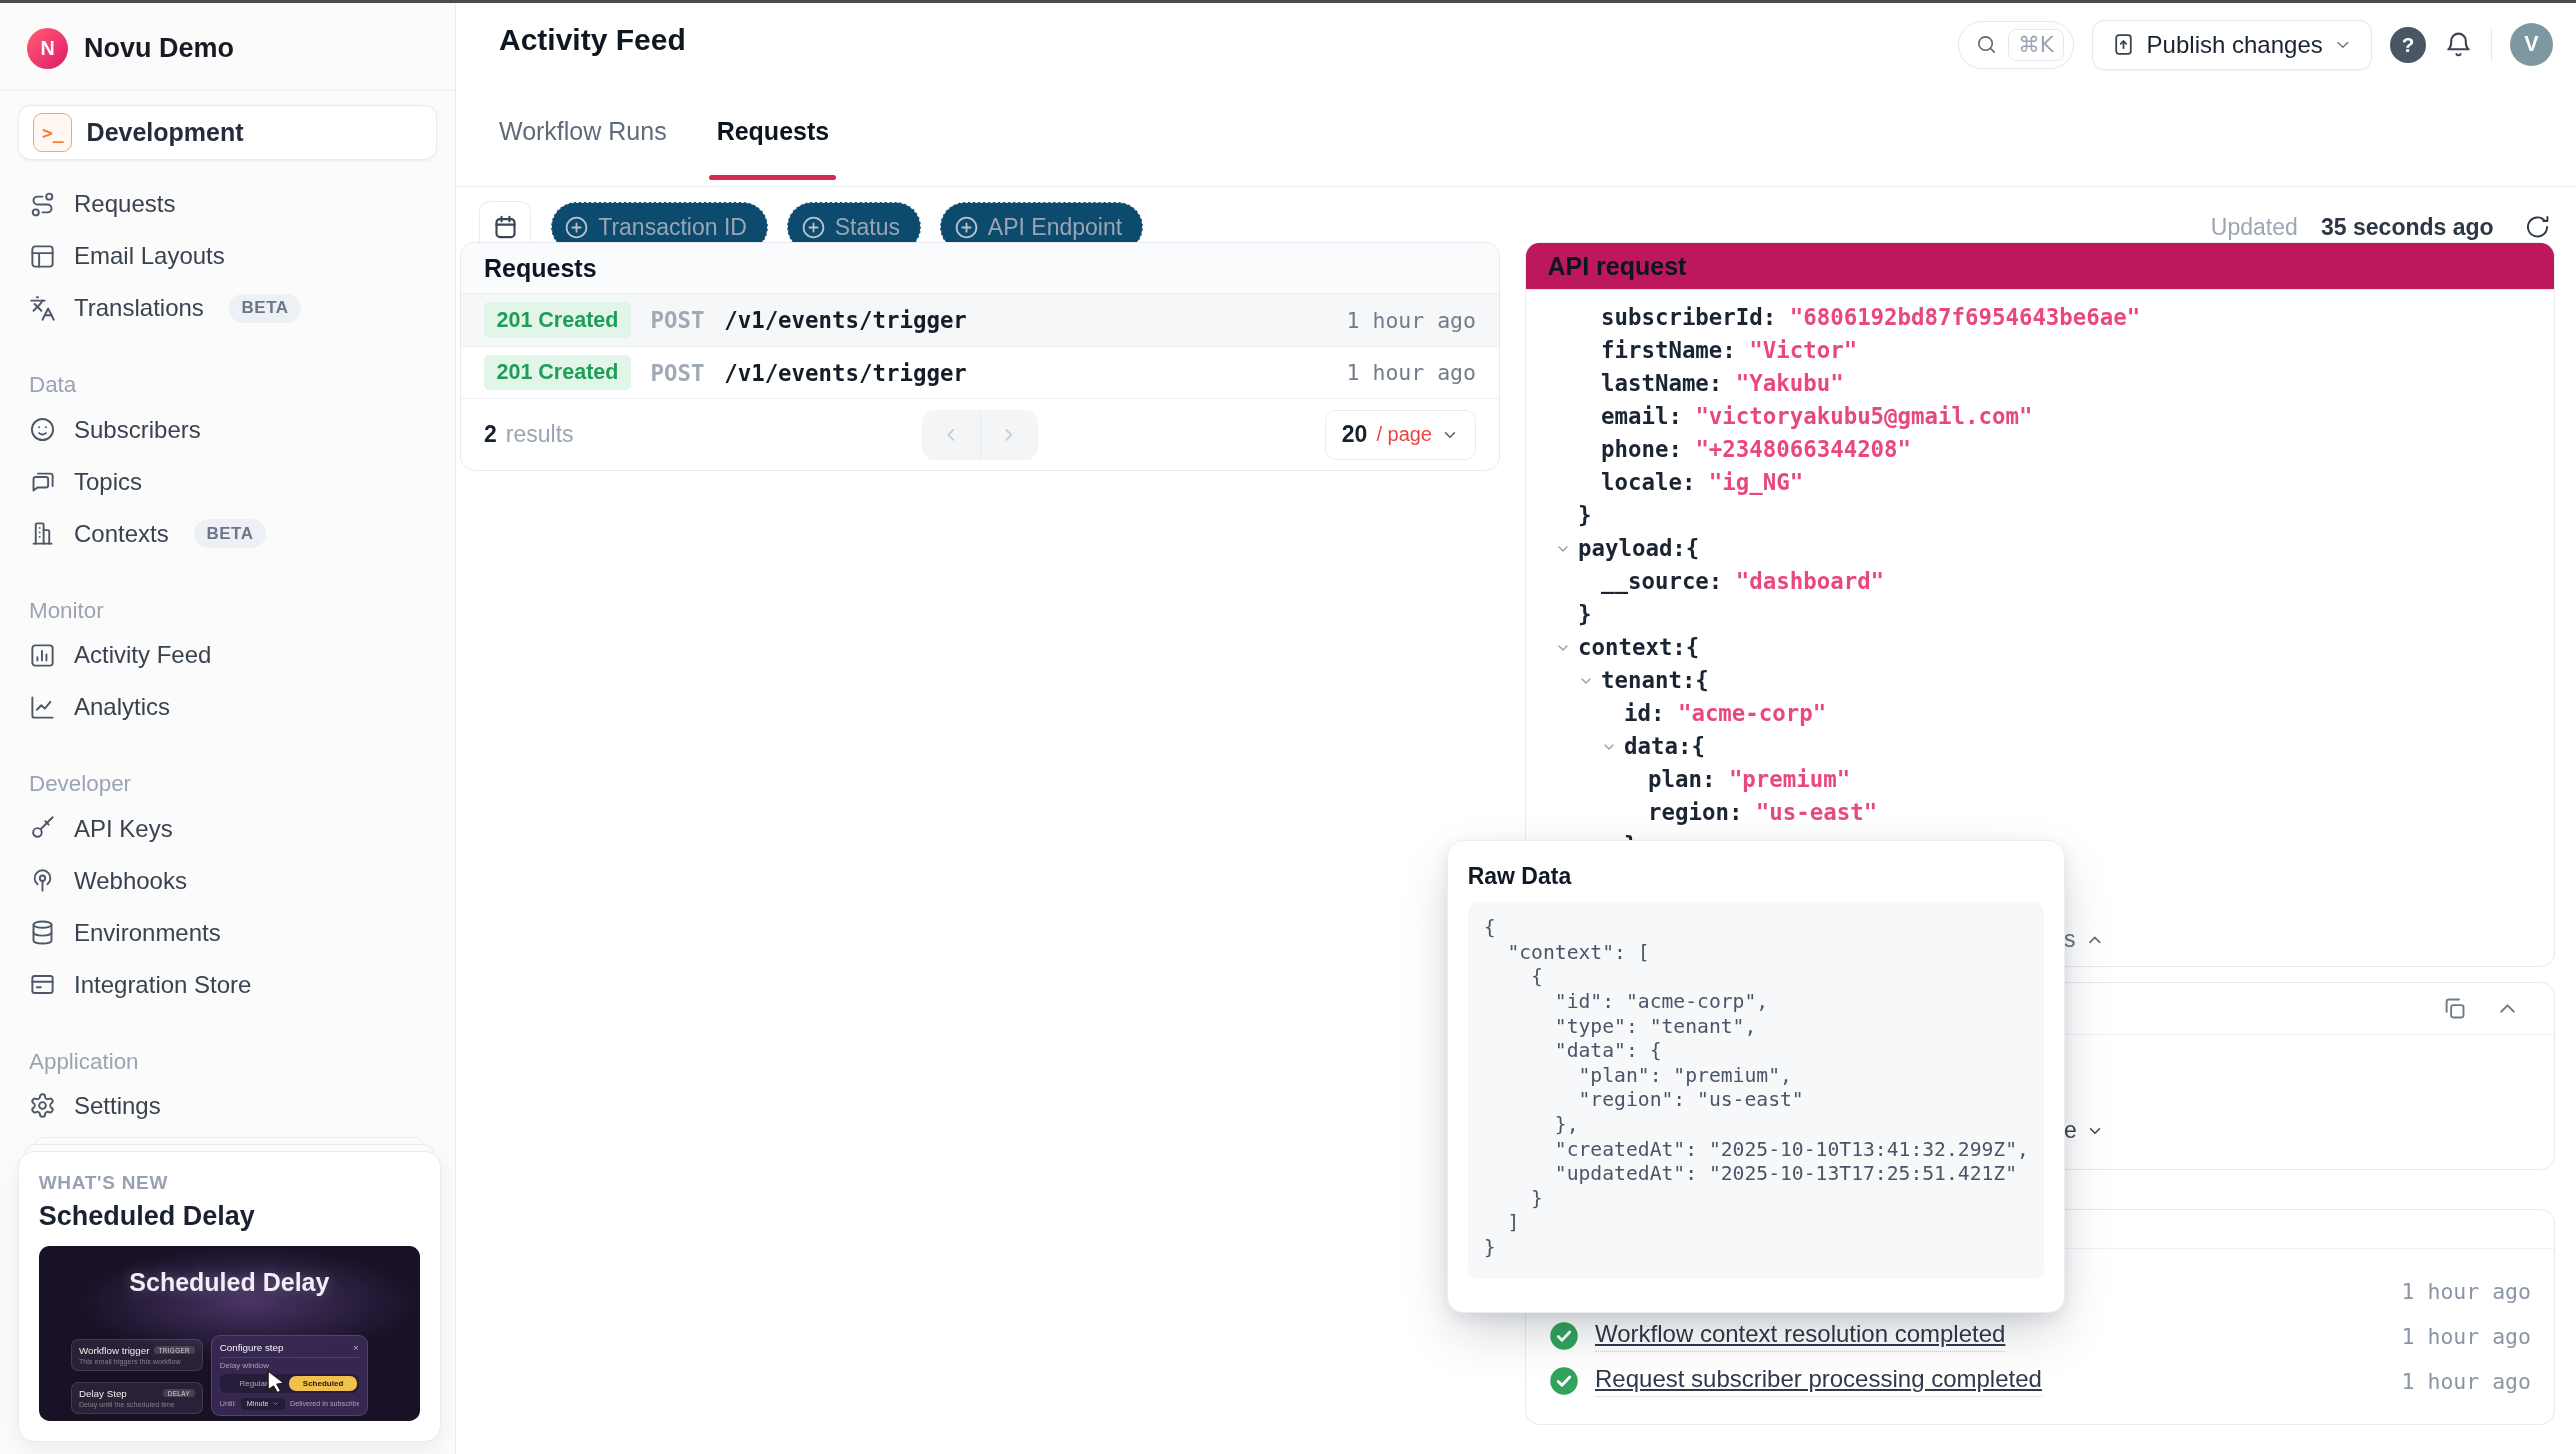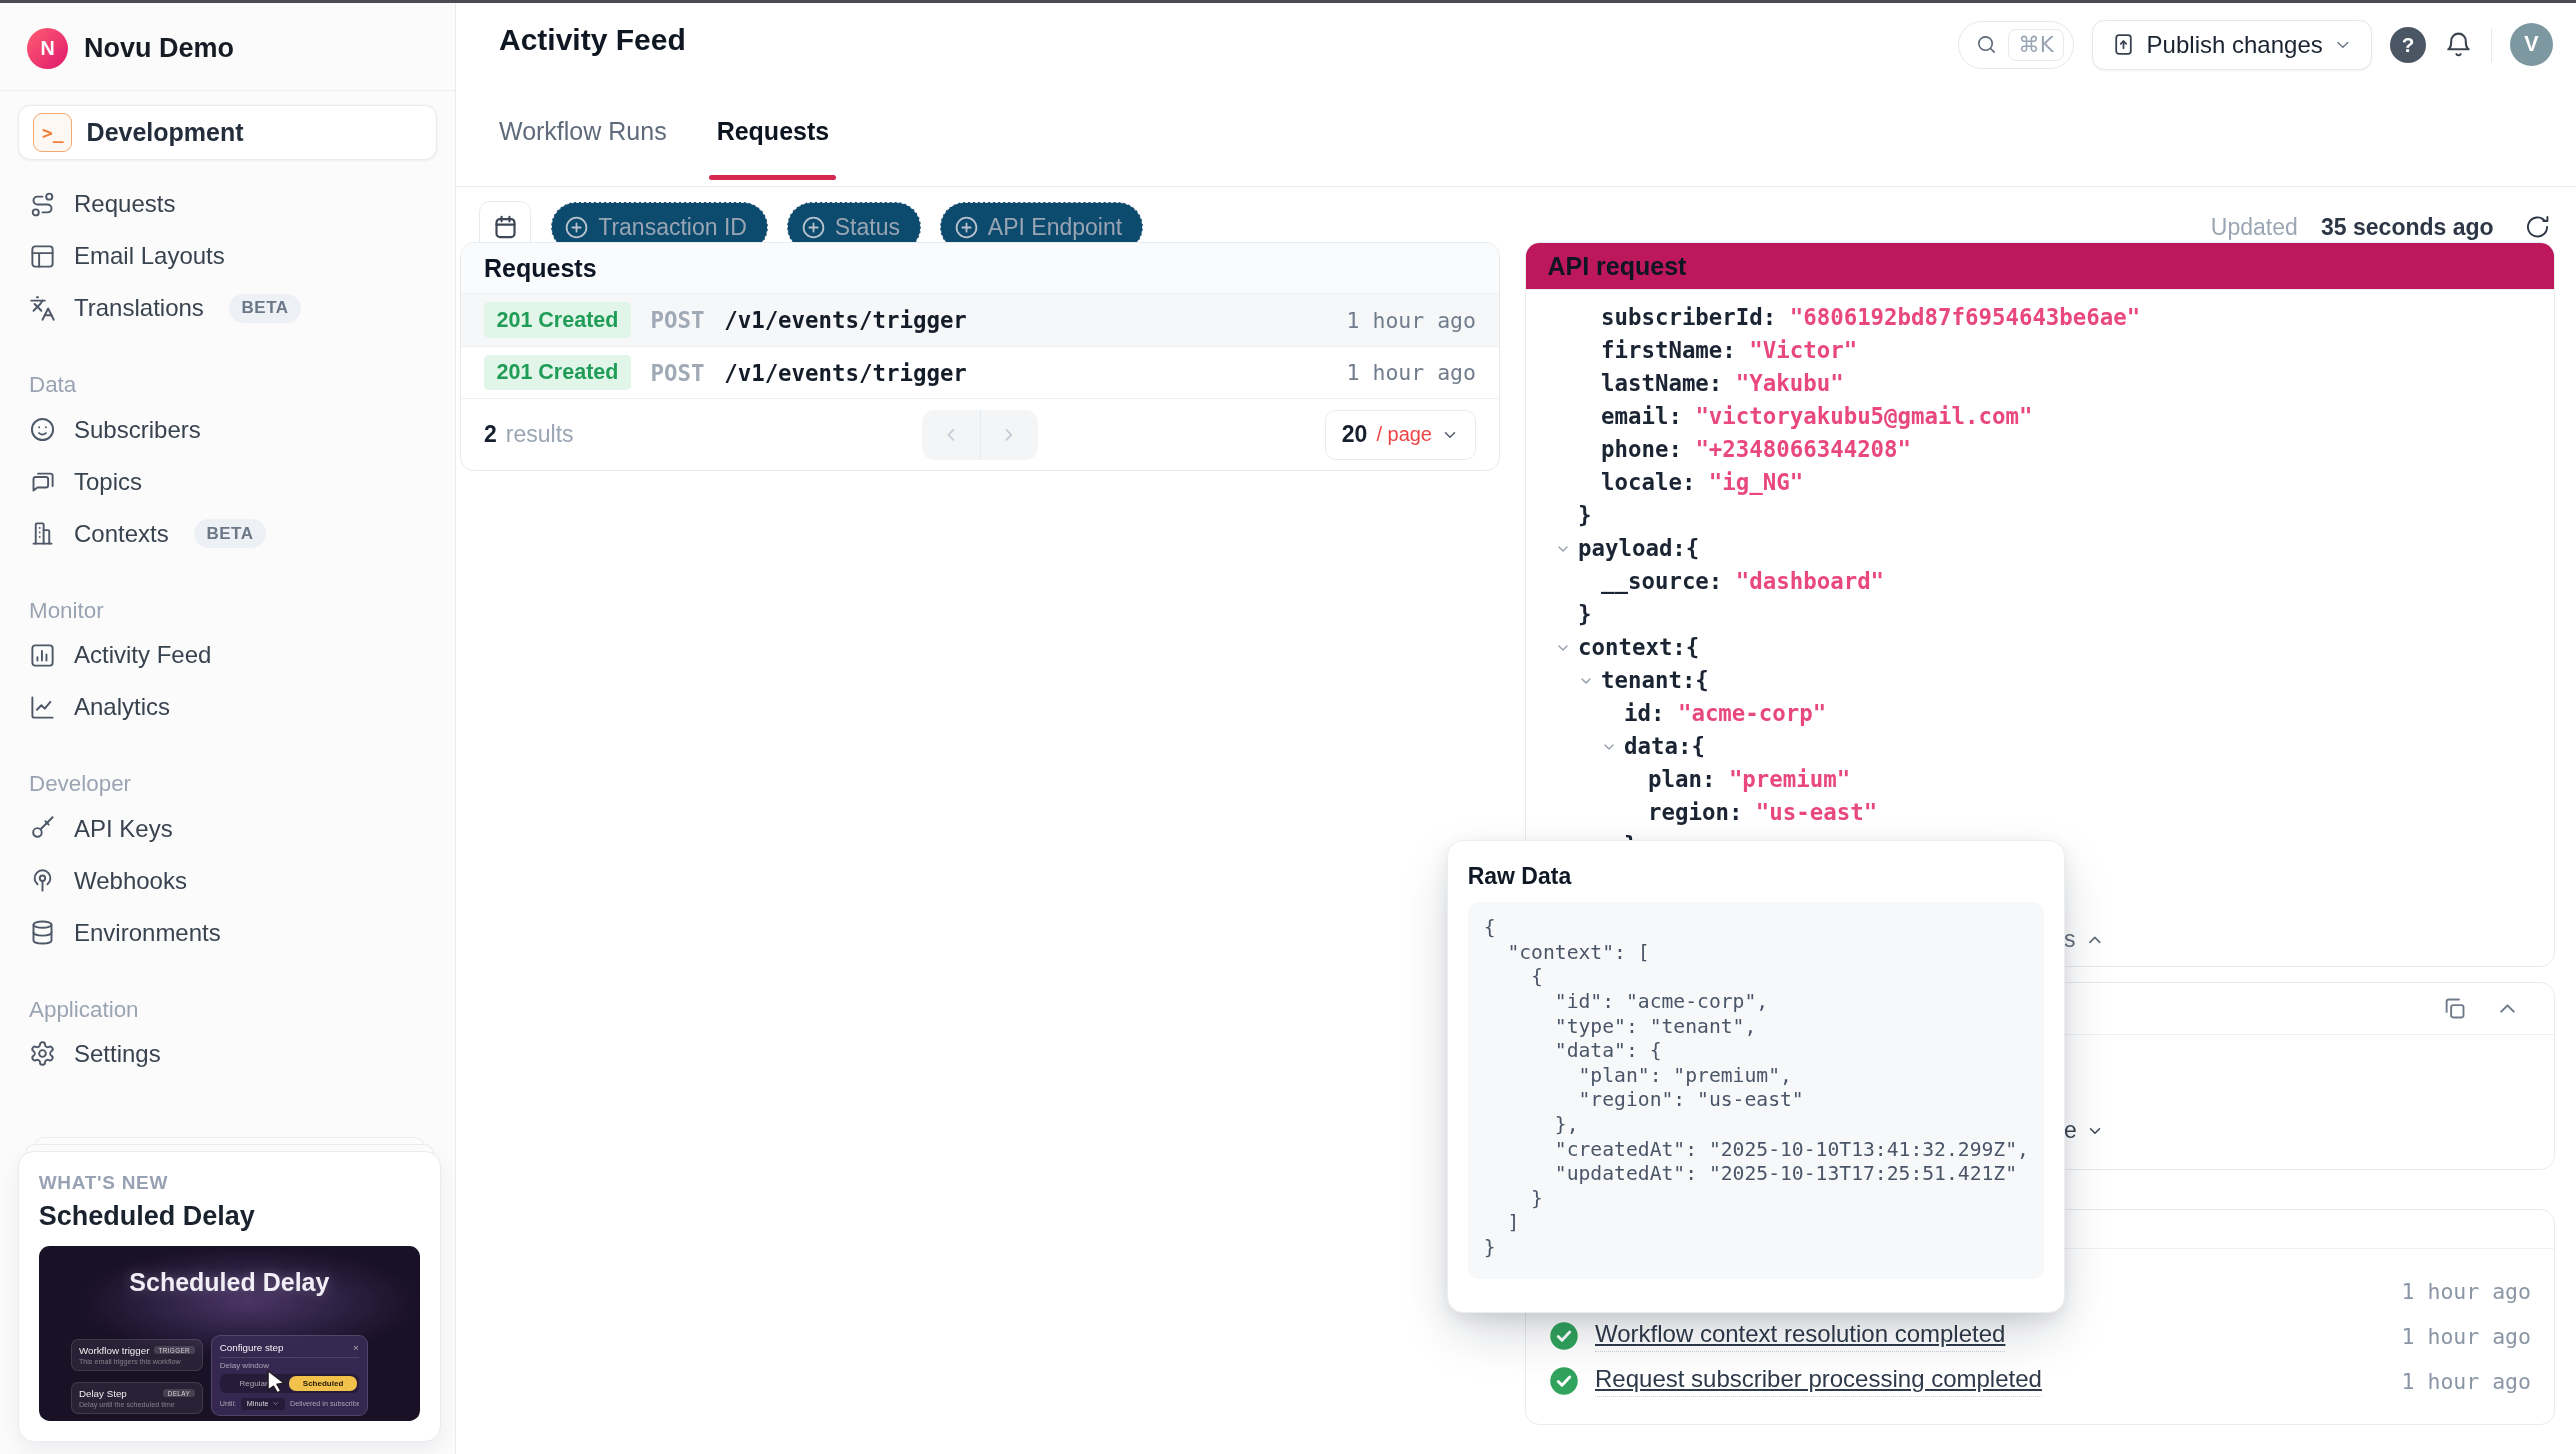--- a/index.html
+++ b/index.html
@@ -289,20 +289,30 @@
     </div>
     <div class="nav-item">
       <span class="nicon">
           <svg class="ic" width="27" height="27" viewBox="0 0 24 24">
             <ellipse cx="12" cy="5" rx="8" ry="2.8"></ellipse>
             <path d="M4 5v14c0 1.6 3.6 2.8 8 2.8s8-1.2 8-2.8V5"></path>
             <path d="M4 12c0 1.6 3.6 2.8 8 2.8s8-1.2 8-2.8"></path>
           </svg>
         </span>
       <span class="nlabel">Environments</span>
+    </div>
+    <div class="nav-item">
+      <span class="nicon">
+          <svg class="ic" width="27" height="27" viewBox="0 0 24 24">
+            <rect x="3" y="4.5" width="18" height="15" rx="2"></rect>
+            <path d="M3 9.5h18"></path>
+            <path d="M7 14.5h3.5"></path>
+          </svg>
+        </span>
+      <span class="nlabel">Integration Store</span>
     </div>
 
     <div class="sec-title">Application</div>
     <div class="nav-item">
       <span class="nicon">
           <svg class="ic" width="27" height="27" viewBox="0 0 24 24">
             <circle cx="12" cy="12" r="3"></circle>
             <path d="M12.22 2h-.44a2 2 0 0 0-2 2v.18a2 2 0 0 1-1 1.73l-.43.25a2 2 0 0 1-2 0l-.15-.08a2 2 0 0 0-2.73.73l-.22.38a2 2 0 0 0 .73 2.73l.15.1a2 2 0 0 1 1 1.72v.51a2 2 0 0 1-1 1.74l-.15.09a2 2 0 0 0-.73 2.73l.22.38a2 2 0 0 0 2.73.73l.15-.08a2 2 0 0 1 2 0l.43.25a2 2 0 0 1 1 1.73V20a2 2 0 0 0 2 2h.44a2 2 0 0 0 2-2v-.18a2 2 0 0 1 1-1.73l.43-.25a2 2 0 0 1 2 0l.15.08a2 2 0 0 0 2.73-.73l.22-.39a2 2 0 0 0-.73-2.73l-.15-.08a2 2 0 0 1-1-1.74v-.5a2 2 0 0 1 1-1.74l.15-.09a2 2 0 0 0 .73-2.73l-.22-.38a2 2 0 0 0-2.73-.73l-.15.08a2 2 0 0 1-2 0l-.43-.25a2 2 0 0 1-1-1.73V4a2 2 0 0 0-2-2z"></path>
           </svg>
         </span>

